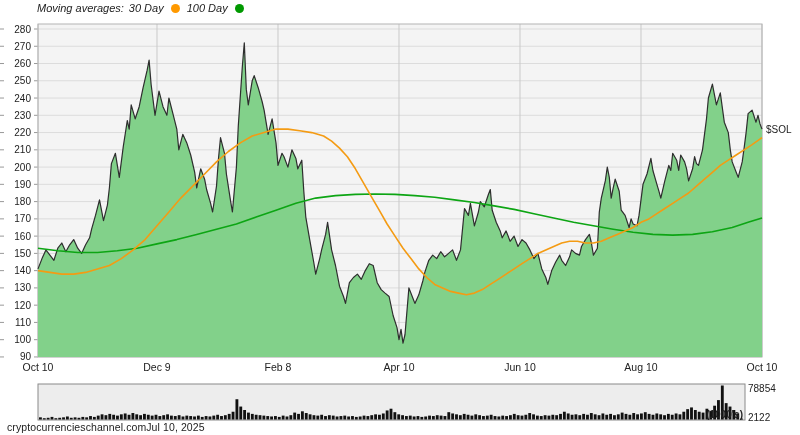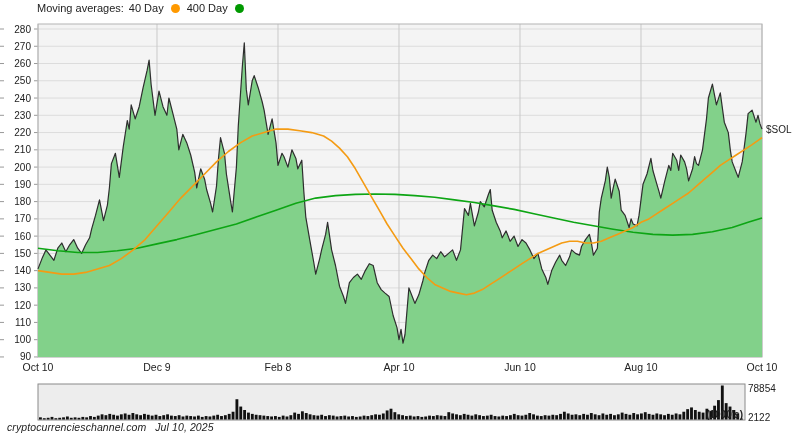--- a/index.html
+++ b/index.html
@@ -2,34 +2,34 @@
 <html><head>
 <meta charset="utf-8">
 <style>
   html,body{margin:0;padding:0;}
   body{
     width:800px;height:435px;position:relative;background:#ffffff;
     font-family:"Liberation Sans", sans-serif;color:#1a1a1a;overflow:hidden;
   }
   .legend{
     position:absolute;left:37px;top:0px;height:16px;
-    font-size:11px;line-height:15px;color:#222;
+    font-style:italic;font-size:11px;line-height:15px;color:#222;
     display:flex;align-items:center;gap:5px;white-space:nowrap;
   }
   .legend .dot{
     display:inline-block;width:9px;height:9px;border-radius:50%;
     margin:0 2px;flex:0 0 auto;
   }
   #chart{position:absolute;left:0;top:0;width:800px;height:435px;}
   #chart svg{display:block;}
   .footer{
     position:absolute;left:7px;top:421px;font-size:10.5px;color:#222;
     white-space:nowrap;letter-spacing:0.1px;
   }
-  .footer span{margin-right:9px;font-style:italic;}
+  .footer span{}
 </style>
 </head>
 <body>
 
 <div id="chart">
     <svg width="800" height="435">
       <rect x="38" y="24" width="724" height="333" fill="#f4f4f4"></rect>
       <line x1="38" y1="356.94" x2="762" y2="356.94" stroke="#dcdcdc" stroke-width="1"></line>
       <line x1="0" y1="356.94" x2="4" y2="356.94" stroke="#999" stroke-width="1"></line>
       <line x1="34" y1="356.94" x2="38" y2="356.94" stroke="#999" stroke-width="1"></line>
@@ -315,21 +315,21 @@
       <rect x="736.30" y="413.46" width="2.85" height="6.04" fill="#111111"></rect>
       <rect x="740.15" y="418.59" width="2.85" height="0.91" fill="#111111"></rect>
       <text x="748" y="392" font-size="10" fill="#222222" font-family="&quot;Liberation Sans&quot;,sans-serif">78854</text>
       <text x="743" y="418" font-size="10" fill="#222222" font-family="&quot;Liberation Sans&quot;,sans-serif" text-anchor="end" font-weight="bold">(1000's)</text>
       <text x="748" y="421" font-size="10" fill="#222222" font-family="&quot;Liberation Sans&quot;,sans-serif">2122</text>
     </svg>
   </div>
 
 <div class="legend">
   <span>Moving averages:</span>
-  <span>40 Day</span>
+  <span>30 Day</span>
   <span class="dot" id="dot50" style="background: rgb(255, 153, 0);"></span>
-  <span>400 Day</span>
+  <span>100 Day</span>
   <span class="dot" id="dot200" style="background: rgb(0, 153, 0);"></span>
 </div>
 
 <div class="footer">
   <span>cryptocurrencieschannel.com</span><span>Jul 10, 2025</span>
 </div>
 
 </body></html>

